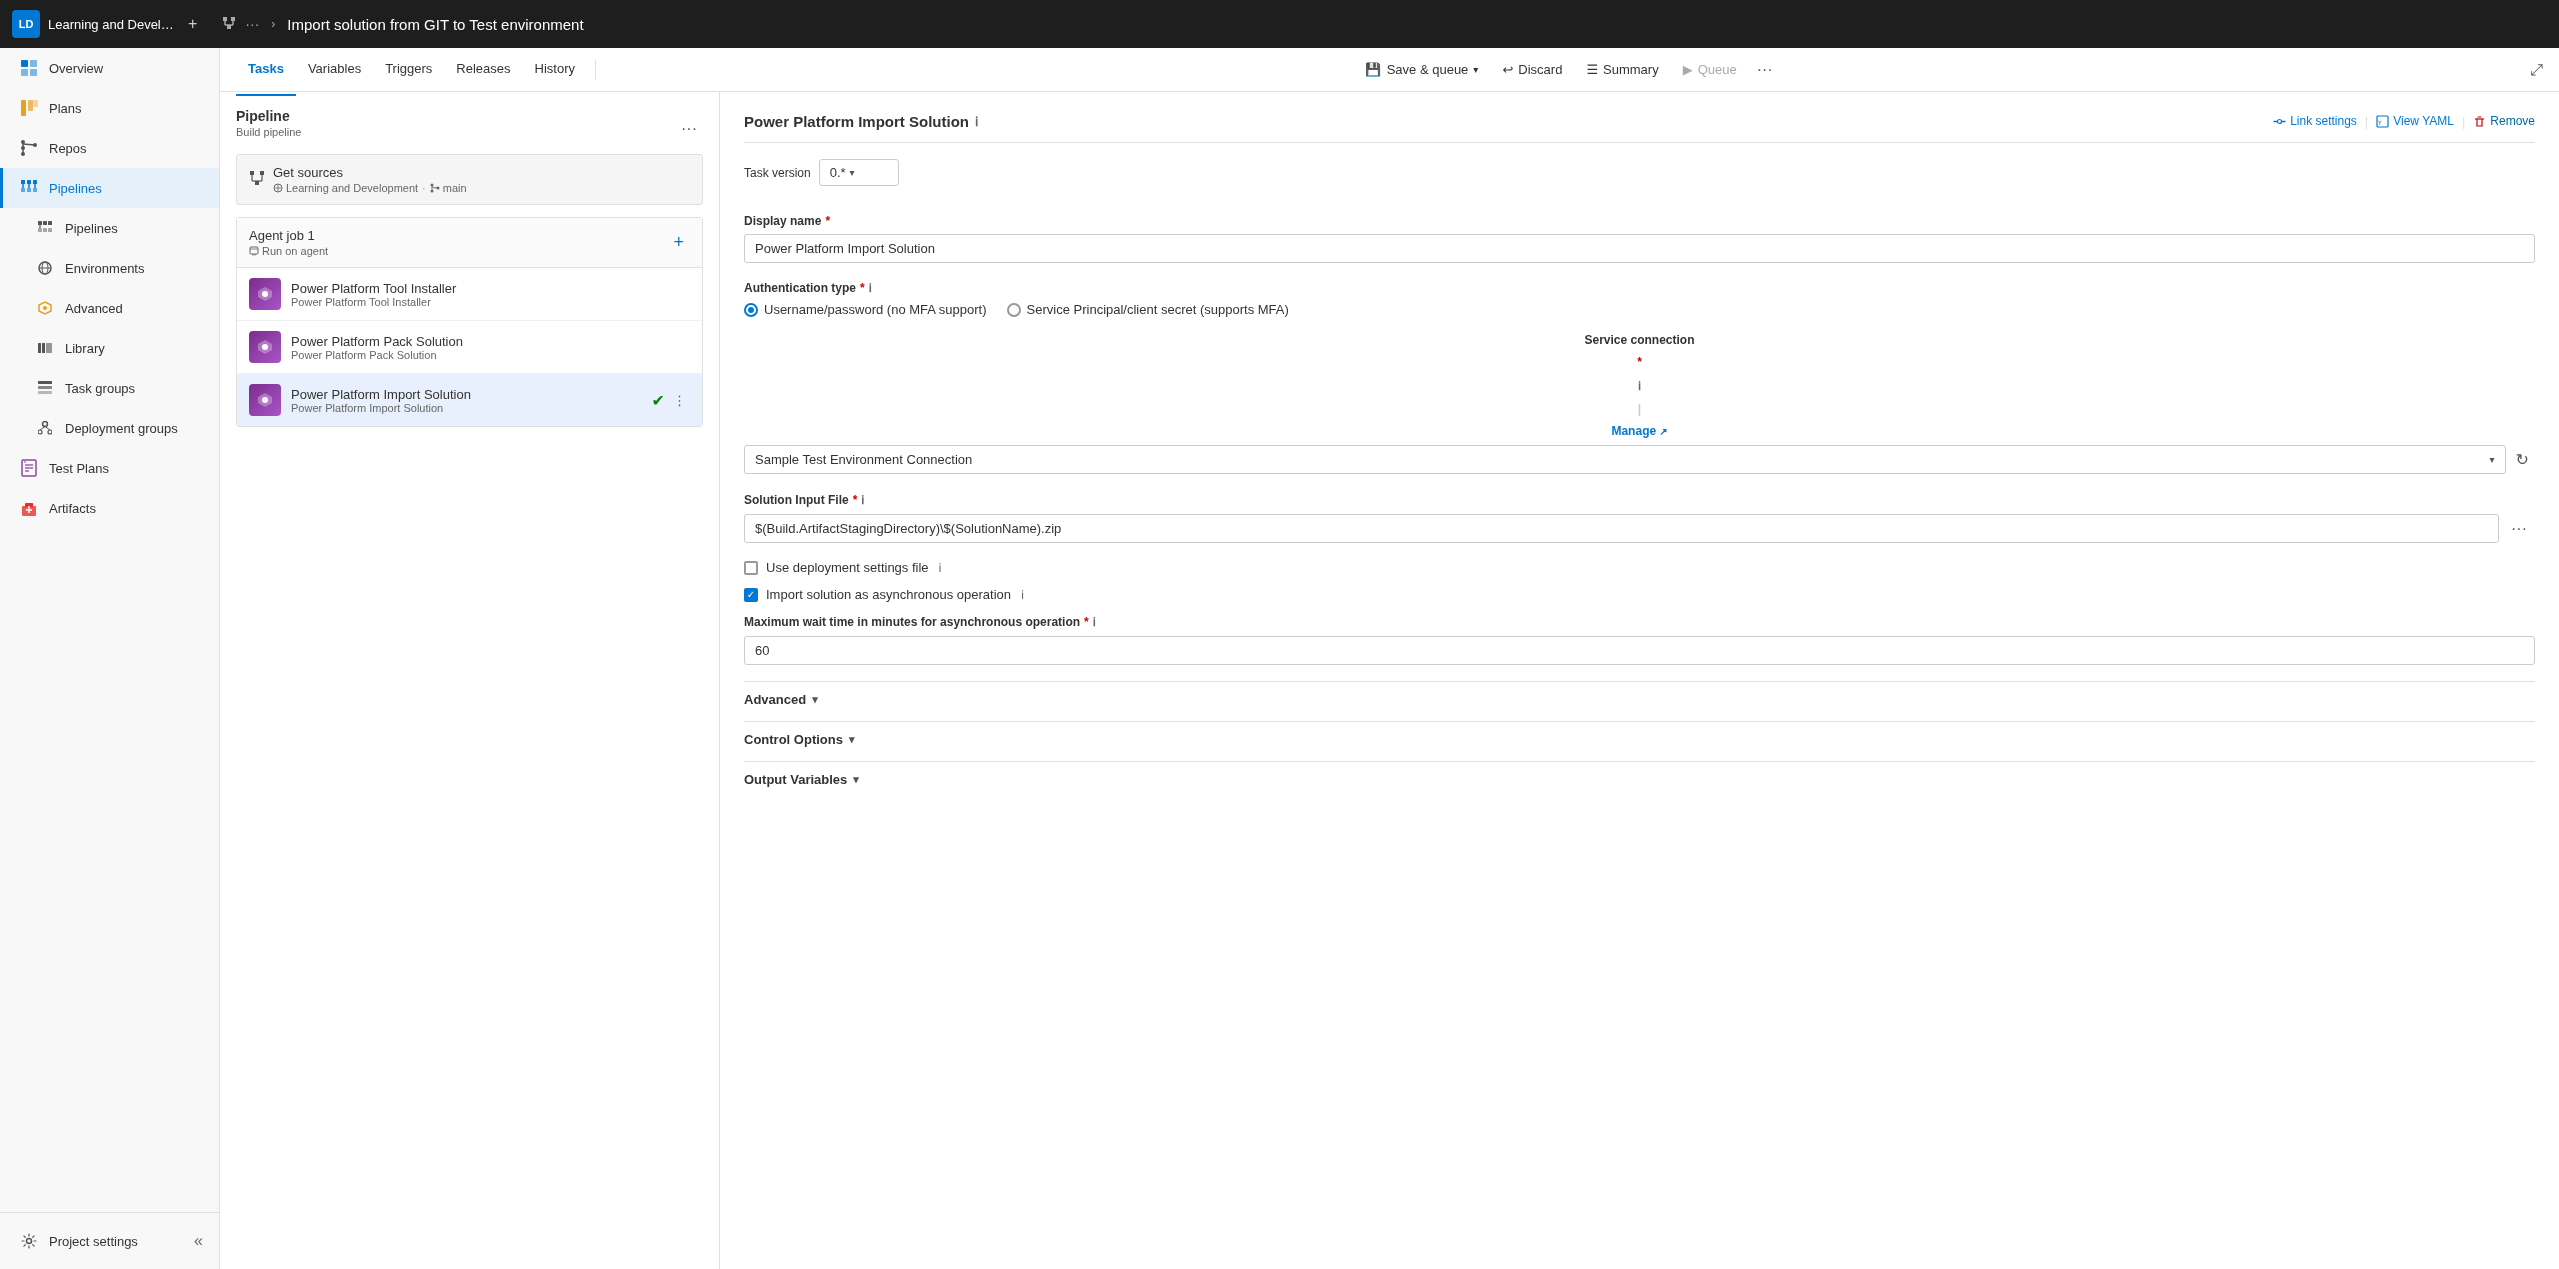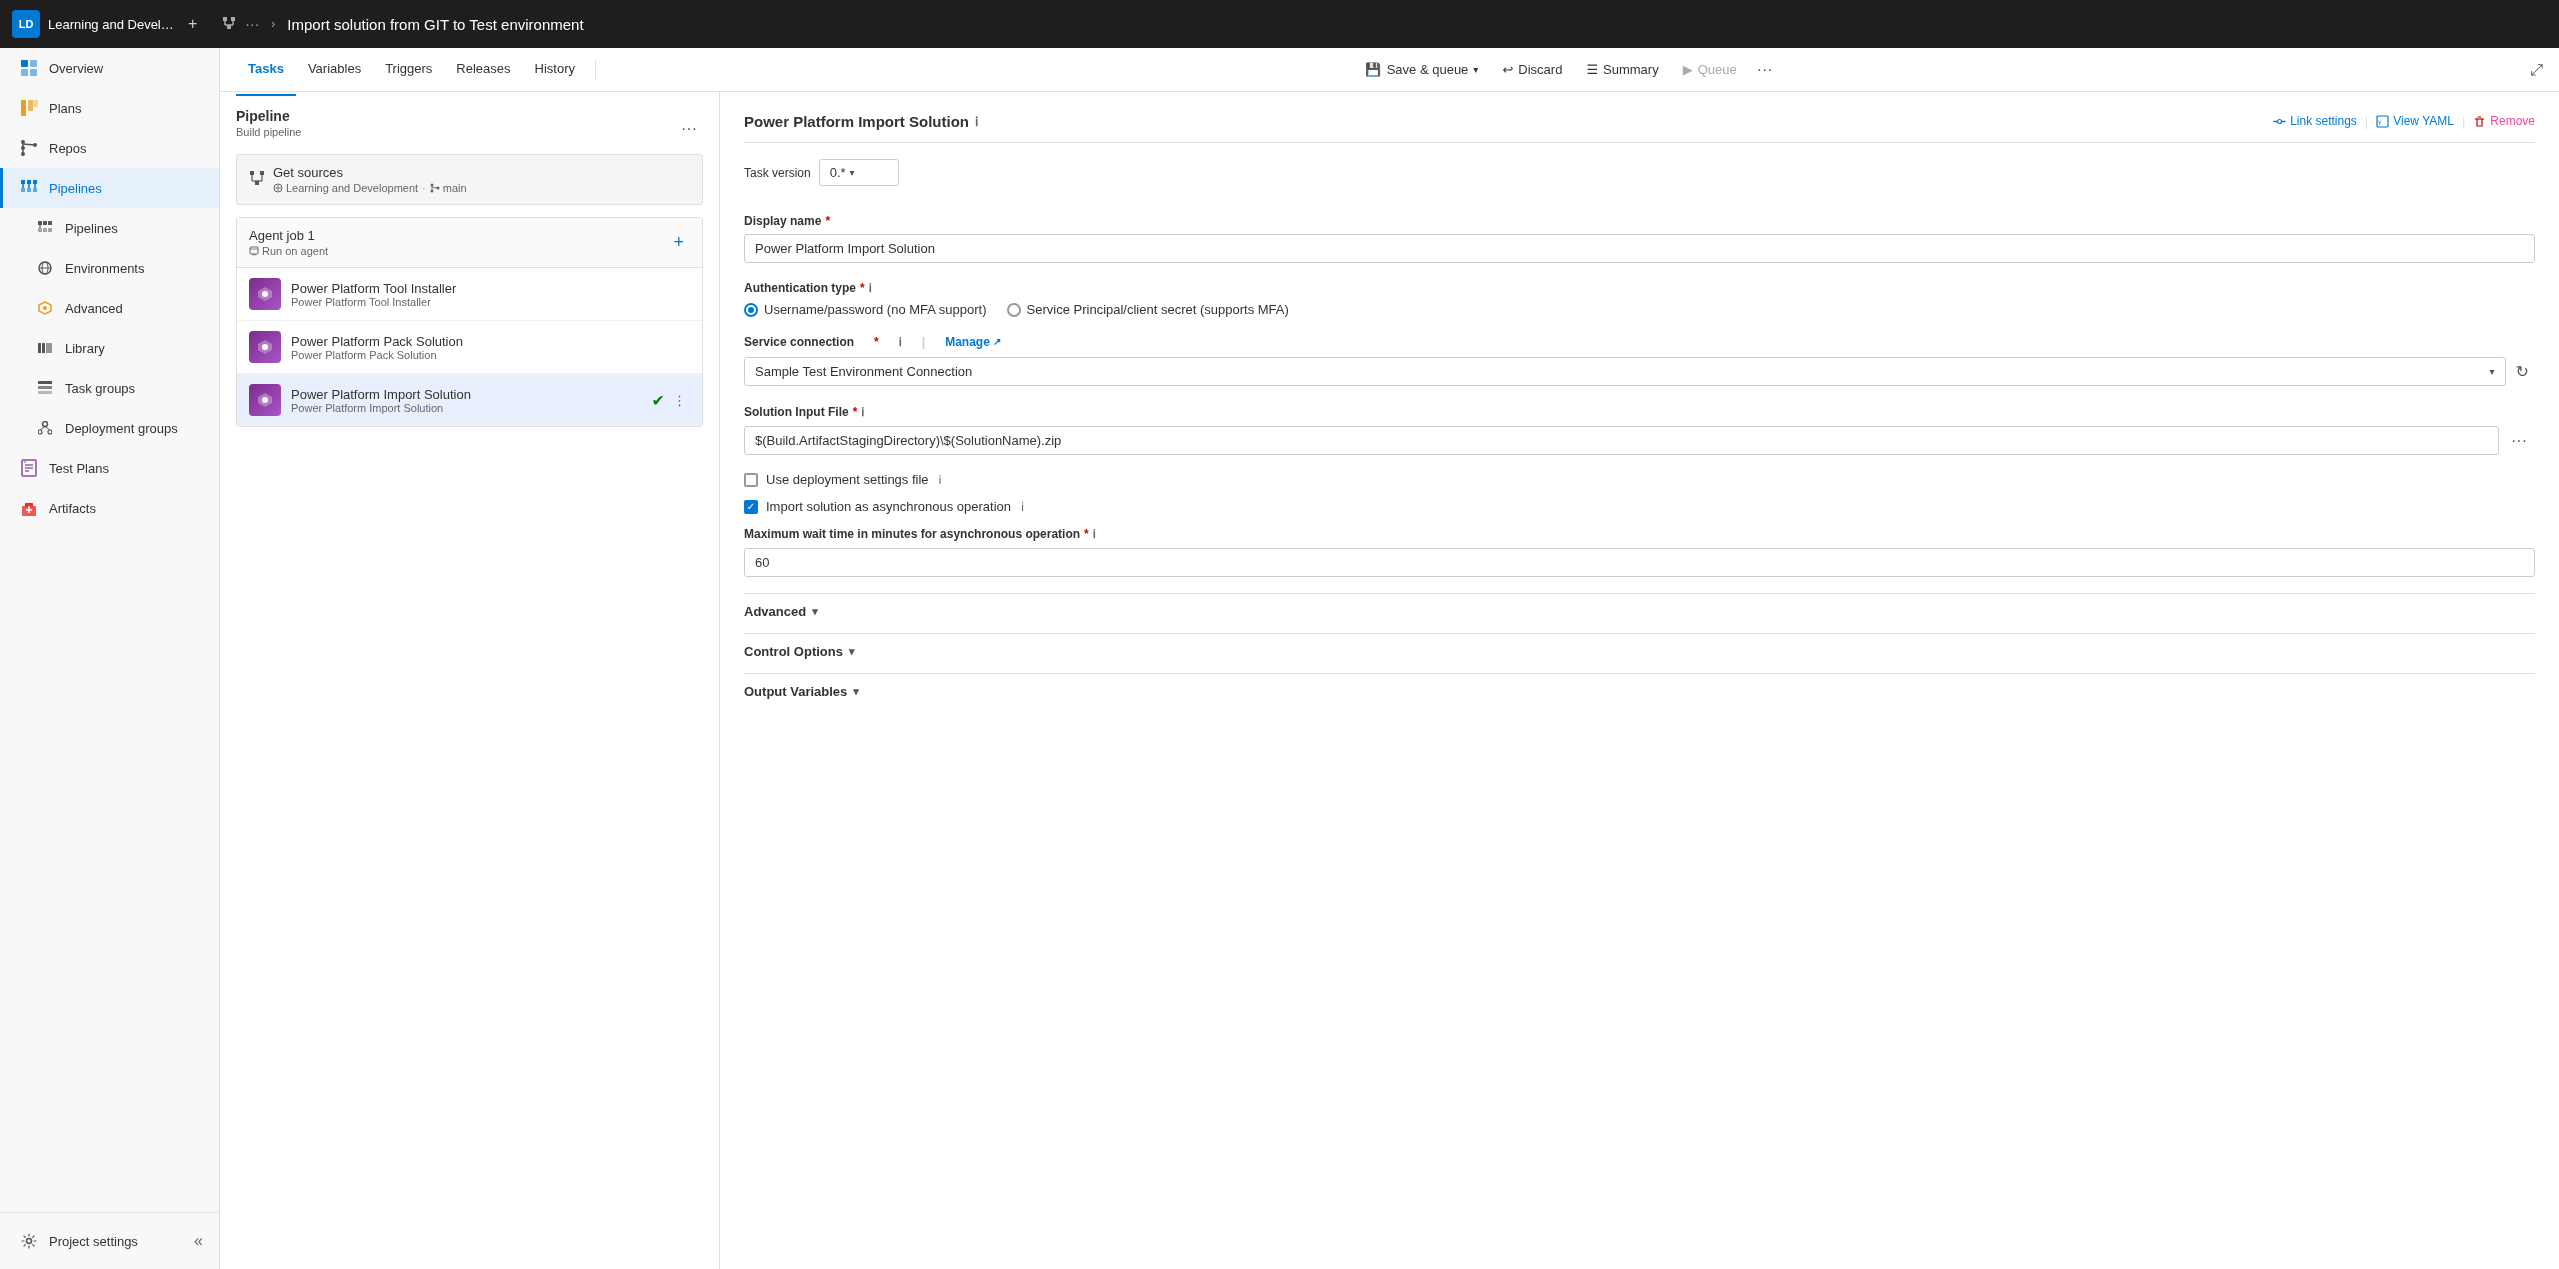--- a/index.html
+++ b/index.html
@@ -100,21 +100,21 @@
     .task-version-select { border: 1px solid #ccc; border-radius: 3px; padding: 5px 10px; font-size: 13px; min-width: 80px; cursor: pointer; display: flex; align-items: center; gap: 4px; background: #fff; }
 
     
     .radio-group { display: flex; align-items: center; gap: 20px; margin-top: 6px; }
     .radio-item { display: flex; align-items: center; gap: 6px; cursor: pointer; font-size: 13px; }
     .radio-circle { width: 14px; height: 14px; border-radius: 50%; border: 2px solid #0078d4; display: flex; align-items: center; justify-content: center; flex-shrink: 0; }
     .radio-circle.checked::after { content: ''; width: 6px; height: 6px; border-radius: 50%; background: #0078d4; display: block; }
     .radio-circle.unchecked { border-color: #999; }
 
     
-    .service-conn-label { display: flex; align-items: center; gap: 20px; font-size: 12px; font-weight: 600; color: #333; margin-bottom: 6px; }
+    .service-conn-label { display: flex; align-items: center; gap: 8px; font-size: 12px; font-weight: 600; color: #333; margin-bottom: 6px; flex-direction: column; }
     .service-conn-label .required { color: #c00; }
     .service-conn-label .info-icon { color: #666; font-size: 12px; }
     .service-conn-label .pipe { color: #ccc; }
     .manage-link { color: #0078d4; font-size: 12px; cursor: pointer; display: flex; align-items: center; gap: 3px; }
     .service-conn-input-row { display: flex; align-items: center; gap: 4px; }
     .service-conn-select { flex: 1; border: 1px solid #ccc; border-radius: 3px; padding: 6px 10px; font-size: 13px; color: #333; display: flex; align-items: center; justify-content: space-between; cursor: pointer; }
     .service-conn-refresh { border: none; background: none; cursor: pointer; color: #555; font-size: 16px; padding: 6px; border-radius: 3px; }
 
     
     .solution-input-row { display: flex; align-items: center; gap: 4px; }
@@ -484,21 +484,21 @@
                 </svg>
               <span>View YAML</span>
             </a>
             <span class="detail-action-divider">|</span>
             <a class="detail-action-link" style="color:#c00;">
               <svg width="13" height="13" viewBox="0 0 13 13">
                   <polyline points="2,4 11,4" stroke="#c00" stroke-width="1.2"></polyline>
                   <path d="M4 4 L4 11 L9 11 L9 4" stroke="#c00" stroke-width="1.2" fill="none"></path>
                   <path d="M5 2 L8 2" stroke="#c00" stroke-width="1.2" stroke-linecap="round"></path>
                 </svg>
-              <span style="color:#ec4899;">Remove</span>
+              <span style="color:#0369a1;">Remove</span>
             </a>
           </div>
         </div>
 
         <div class="task-version-row">
           <span class="task-version-label">Task version</span>
           <div class="task-version-select">
             <span>0.*</span>
             <span style="font-size:10px; color:#555;">▾</span>
           </div>

